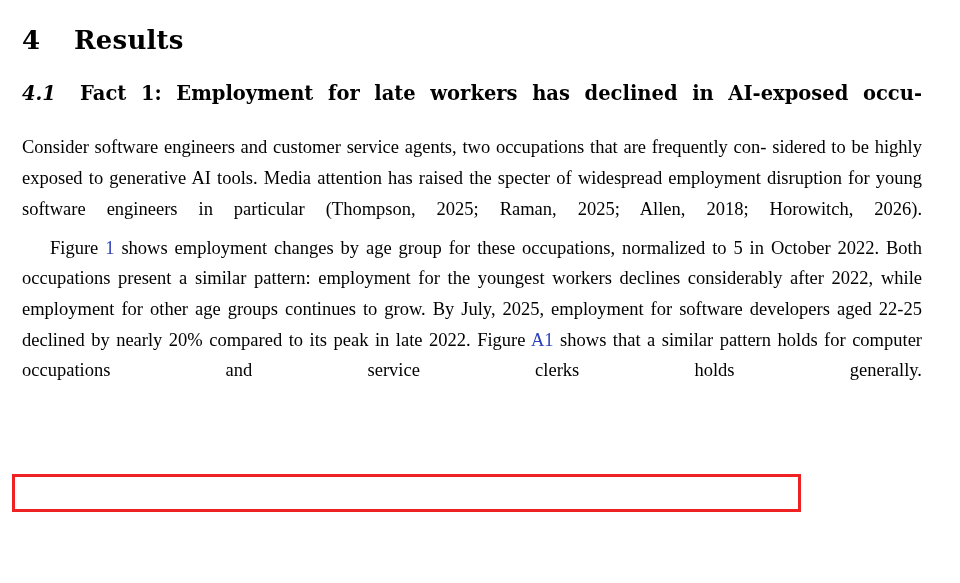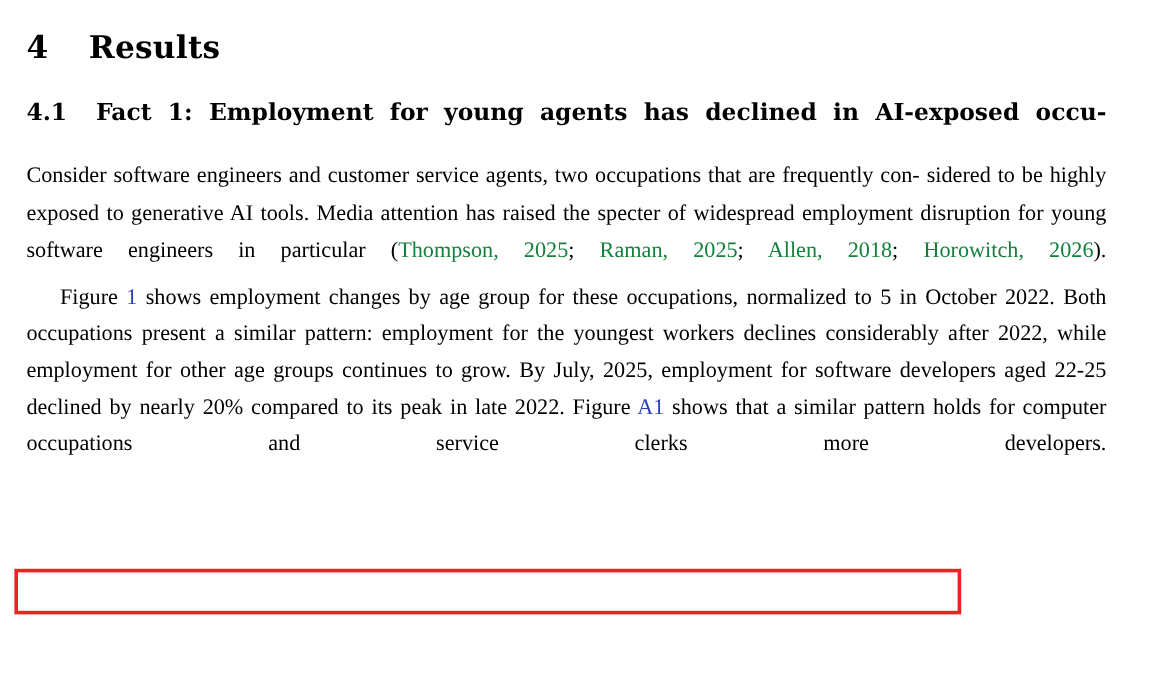--- a/index.html
+++ b/index.html
@@ -52,20 +52,21 @@
     font-size: 19.5px;
     line-height: 1.45;
     margin: 0;
     padding-top: 24px;
     text-align: justify;
     text-justify: inter-word;
   }
   .subsection-heading .sub-num {
     display: inline-block;
     width: 58px;
+    font-style: italic;
   }
   .subsection-line1 {
     display: block;
     text-align: justify;
     text-align-last: justify;
     white-space: normal;
   }
   .subsection-line2 {
     display: block;
     padding-left: 58px;
@@ -83,21 +84,21 @@
     padding-top: 24px;
   }
   p.par-next {
     padding-top: 8px;
   }
   .indent {
     display: inline-block;
     width: 28px;
   }
   a.cite {
-    color: #15803d;
+    color: #000000;
     text-decoration: none;
   }
   .ref-link {
     color: #2a3fb8;
     text-decoration: none;
   }
   .lastline {
     text-align-last: left;
   }
 
@@ -118,35 +119,35 @@
 <body>
 
 <div class="page">
   <div class="content">
 
     <h1 class="section-heading">
       <span class="num">4</span><span>Results</span>
     </h1>
 
     <h2 class="subsection-heading">
-      <span class="subsection-line1"><span class="sub-num">4.1</span><span>Fact 1:  Employment for young agents has declined in AI-exposed occu-</span></span>
+      <span class="subsection-line1"><span class="sub-num">4.1</span><span>Fact 1:  Employment for late workers has declined in AI-exposed occu-</span></span>
     </h2>
 
     <p class="body-par par-first">
       <span>Consider software engineers and customer service agents, two occupations that are frequently con-</span>
       <span>sidered to be highly exposed to generative AI tools.  Media attention has raised the specter of</span>
       <span><span>widespread employment disruption for young software engineers in particular (</span><a class="cite" href="#">Thompson, 2025</a><span>;</span></span>
       <span class="lastline"><a class="cite" href="#">Raman, 2025</a><span>; </span><a class="cite" href="#">Allen, 2018</a><span>; </span><a class="cite" href="#">Horowitch, 2026</a><span>).</span></span>
     </p>
 
     <p class="body-par par-next">
       <span><span class="indent"></span><span>Figure </span><a class="ref-link" href="#">1</a><span> shows employment changes by age group for these occupations, normalized to 5 in</span></span>
       <span>October 2022.  Both occupations present a similar pattern: employment for the youngest workers</span>
       <span>declines considerably after 2022, while employment for other age groups continues to grow.  By</span>
       <span>July, 2025, employment for software developers aged 22-25 declined by nearly 20% compared to</span>
       <span><span>its peak in late 2022. Figure </span><a class="ref-link" href="#">A1</a><span> shows that a similar pattern holds for computer occupations and</span></span>
-      <span class="lastline">service clerks more developers.</span>
+      <span class="lastline">service clerks holds generally.</span>
     </p>
 
   </div>
 
   <div class="highlight-box"></div>
 </div>
 
 </body></html>

